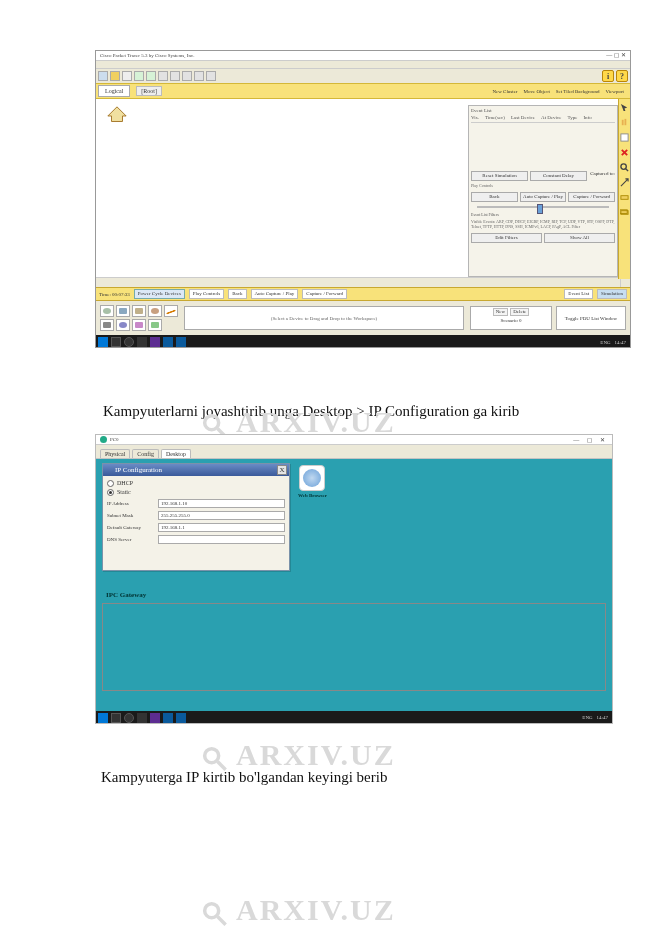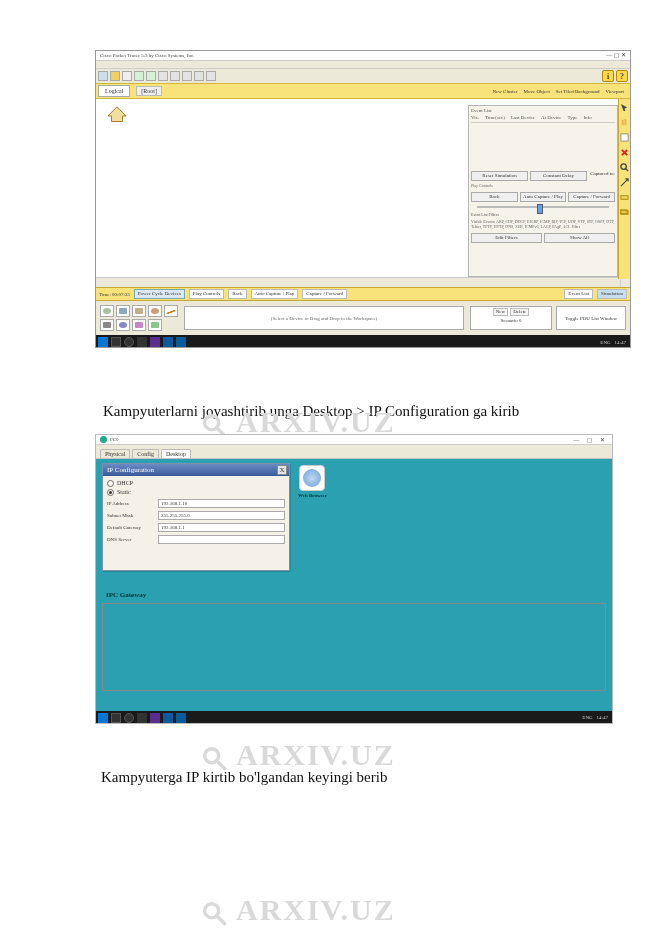--- a/index.html
+++ b/index.html
@@ -255,21 +255,21 @@
 background:#2aa0b0;
 height:252px;position:relative;
 }
 .fig2-window{
 position:absolute;top:4px;left:6px;width:188px;height:108px;background:#f4f2e8;border:1px solid #7a92aa;
 box-shadow:1px 1px 0 rgba(0,0,0,0.15);
 }
 .fig2-window .hdr{
 height:12px;
 background:linear-gradient(#6a8bc5,#3a5a9a);
-color:#fff;font-size:7px;padding-left:4px;line-height:12px;position:relative;
+color:#fff;font-size:7px;padding-left:12px;line-height:12px;position:relative;
 }
 .fig2-window .hdr .xbtn{
 position:absolute;right:2px;top:1px;width:10px;height:10px;background:#e4e4e4;border:1px solid #888;font-size:7px;text-align:center;line-height:8px;color:#333;
 }
 .fig2-window .body{padding:4px;font-size:6px;color:#333;}
 .fig2-window .r-radio{display:flex;align-items:center;gap:3px;margin-bottom:2px;}
 .fig2-window .r-radio .dot{
 width:7px;height:7px;border:1px solid #666;border-radius:50%;background:#fff;position:relative;
 }
 .fig2-window .r-radio .dot.on::after{

